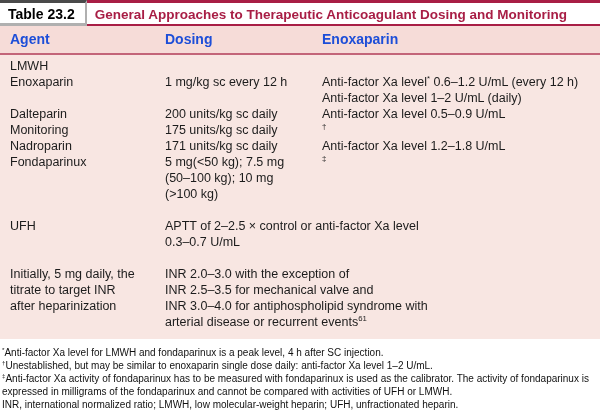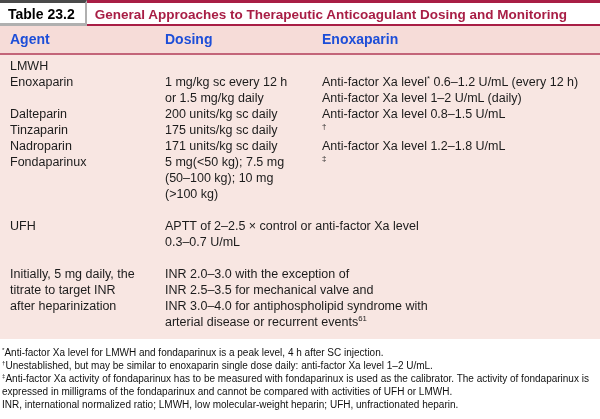--- a/index.html
+++ b/index.html
@@ -79,38 +79,37 @@
   <div class="table-body">
       <div class="trow">
         <div class="cell">LMWH</div>
         <div class="cell"></div>
         <div class="cell"></div>
       </div>
       <div class="trow">
         <div class="cell">Enoxaparin</div>
         <div class="cell">
           <div class="line">1 mg/kg sc every 12 h</div>
-          <div class="line">or 1.5 mg/kg daily</div>
         </div>
         <div class="cell">
           <div class="line">Anti-factor Xa level<sup>*</sup> 0.6–1.2 U/mL (every 12 h)</div>
           <div class="line">Anti-factor Xa level 1–2 U/mL (daily)</div>
         </div>
       </div>
       <div class="trow">
         <div class="cell">Dalteparin</div>
         <div class="cell">
           <div class="line">200 units/kg sc daily</div>
         </div>
         <div class="cell">
-          <div class="line">Anti-factor Xa level 0.8–1.5 U/mL</div>
+          <div class="line">Anti-factor Xa level 0.5–0.9 U/mL</div>
         </div>
       </div>
       <div class="trow">
-        <div class="cell">Tinzaparin</div>
+        <div class="cell">Monitoring</div>
         <div class="cell">
           <div class="line">175 units/kg sc daily</div>
         </div>
         <div class="cell">
           <div class="line"><sup>†</sup></div>
         </div>
       </div>
       <div class="trow">
         <div class="cell">Nadroparin</div>
         <div class="cell">

